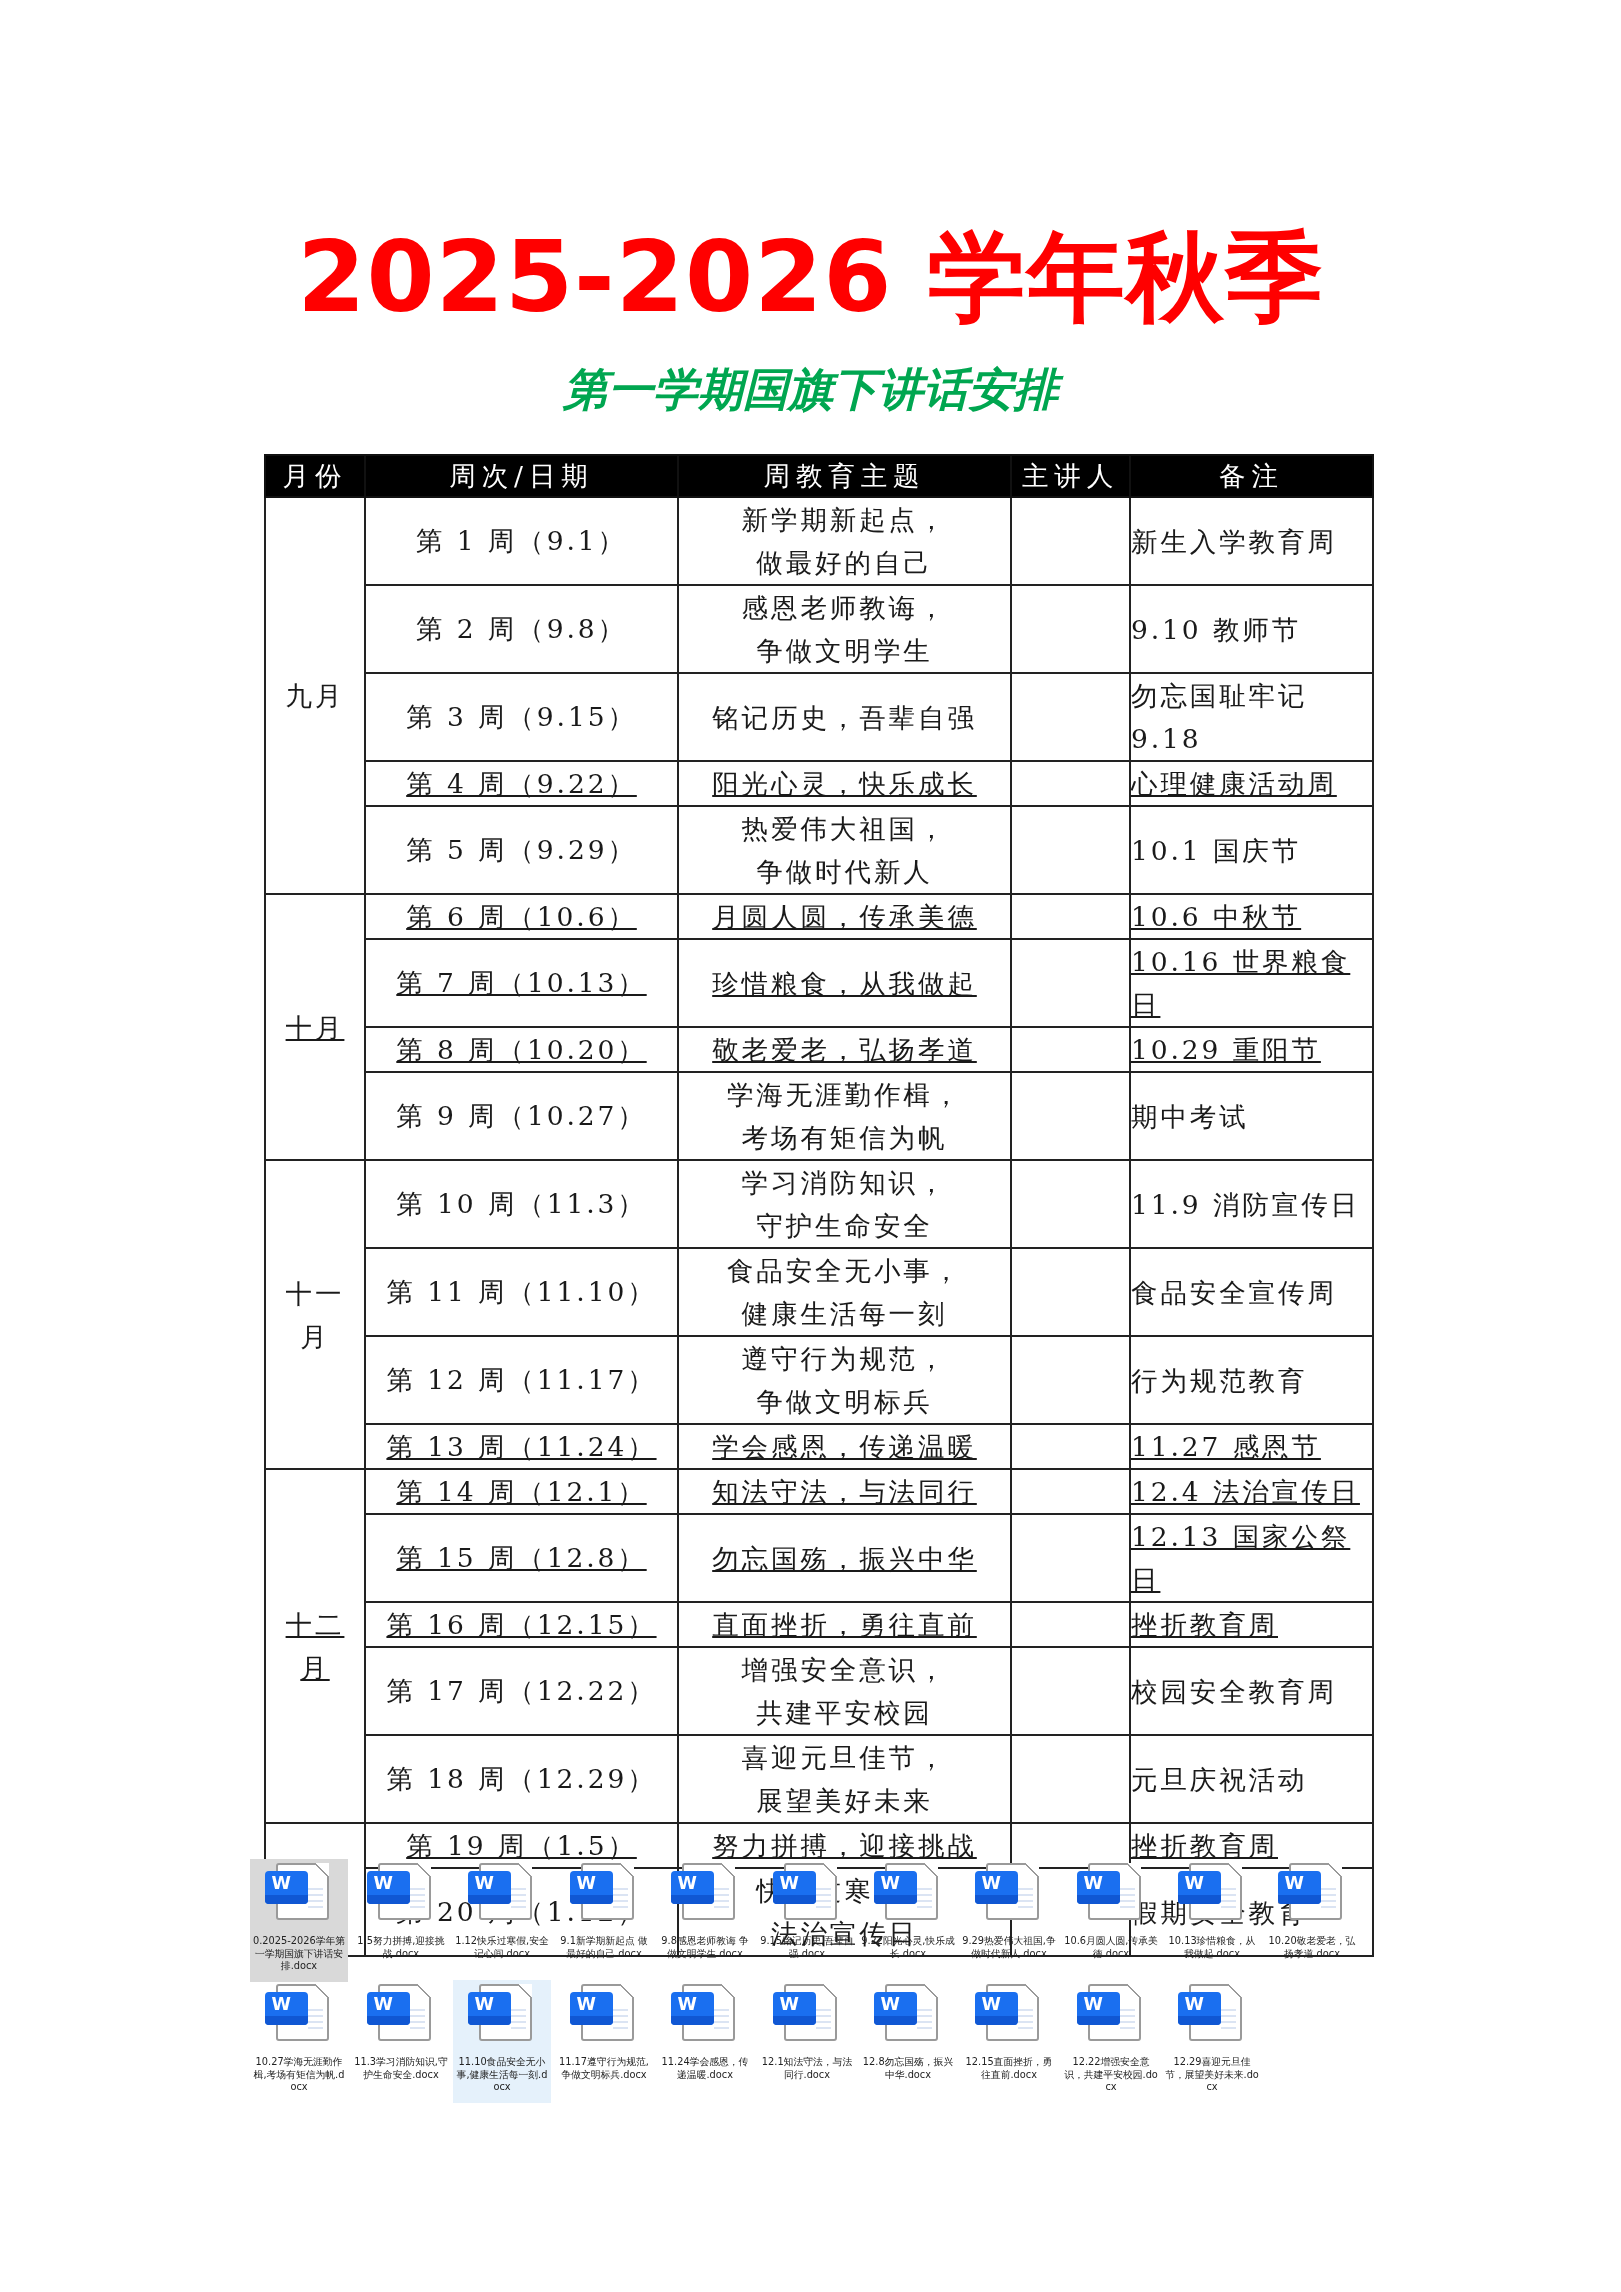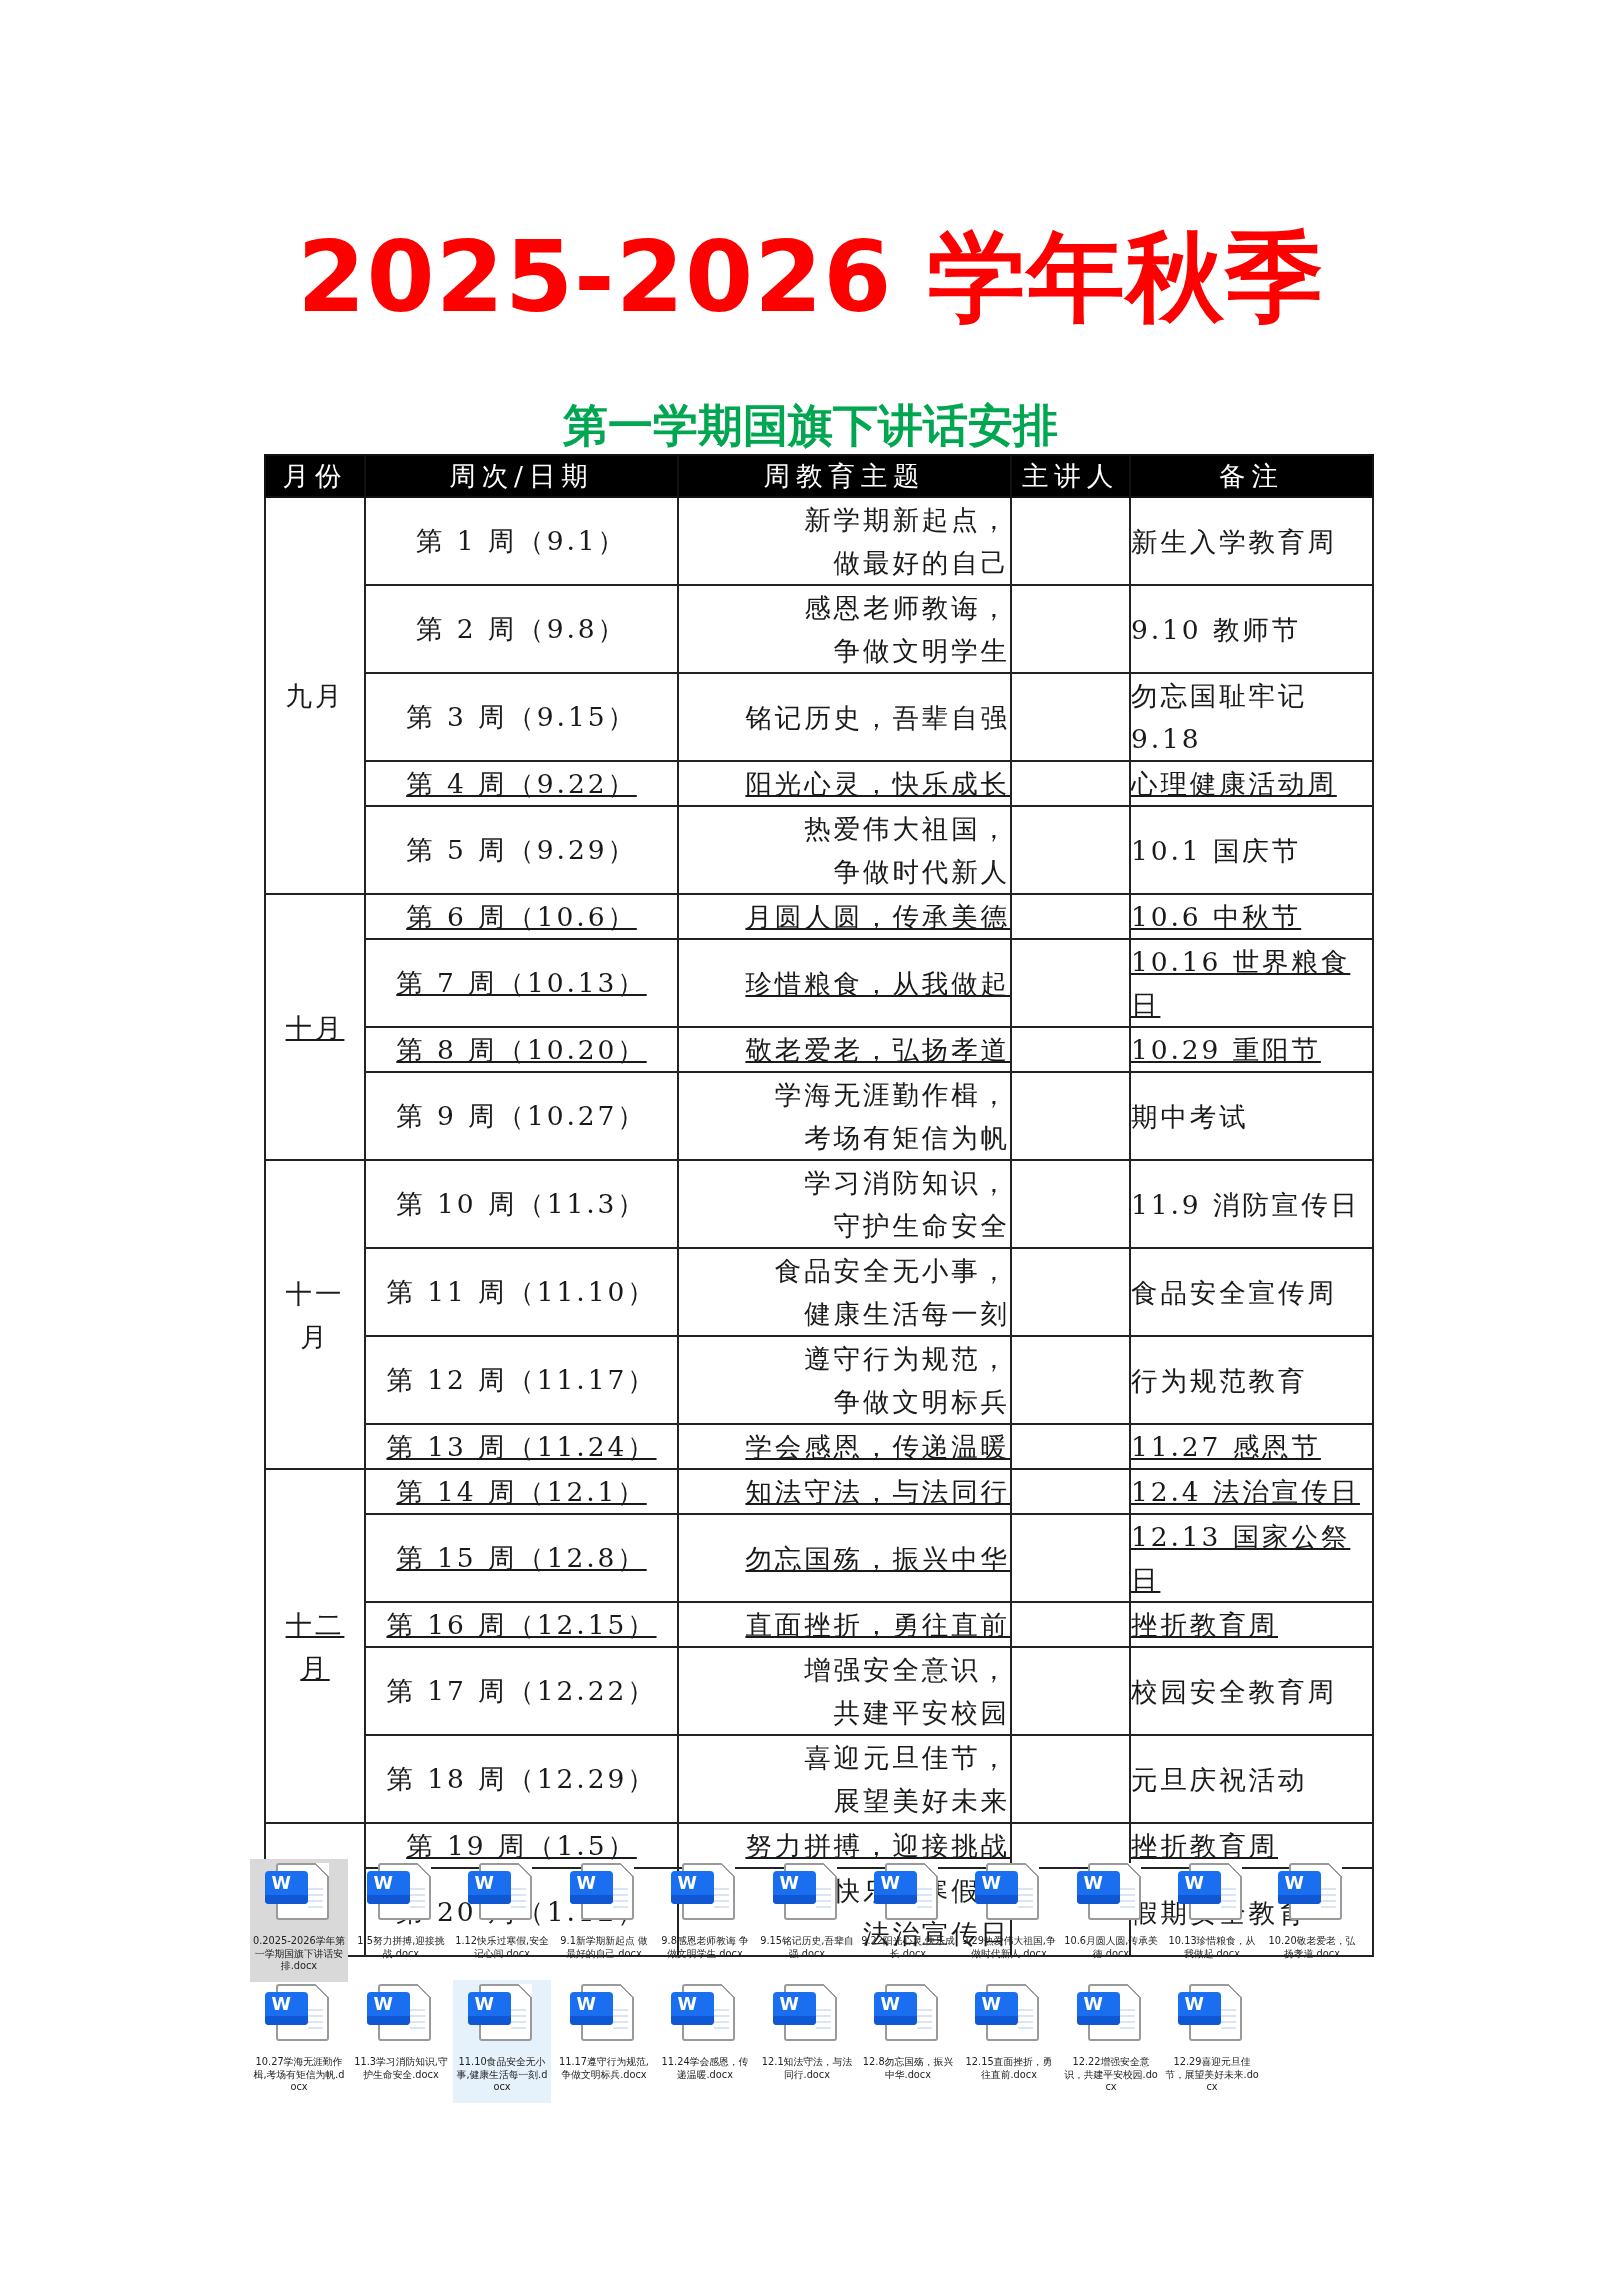--- a/index.html
+++ b/index.html
@@ -1,24 +1,24 @@
 <!DOCTYPE html>
 <html><head>
 <meta charset="utf-8">
 <style>
   html, body { margin:0; padding:0; background:#ffffff; }
   body { width:1621px; height:2293px; position:relative; overflow:hidden; font-family:"DejaVu Serif", "Liberation Serif", serif; color:#1a1a1a; }
   .title-main { position:absolute; left:0; top:218px; width:1621px; text-align:center; font-family:"DejaVu Sans", "Liberation Sans", sans-serif; font-weight:bold; font-size:98px; line-height:118px; color:#ff0000; letter-spacing:1px; }
-  .title-sub { position:absolute; left:0; top:396px; width:1621px; text-align:center; font-family:"DejaVu Sans", "Liberation Sans", sans-serif; font-weight:bold; font-size:45px; line-height:59px; color:#00a650; }
+  .title-sub { position:absolute; left:0; top:360px; width:1621px; text-align:center; font-family:"DejaVu Sans", "Liberation Sans", sans-serif; font-weight:bold; font-size:45px; line-height:59px; color:#00a650;font-style:italic; }
   table.sched { position:absolute; left:264px; top:454px; width:1108px; border-collapse:collapse; table-layout:fixed; }
   table.sched th, table.sched td { border:2px solid #222; padding:0; vertical-align:middle; font-size:26.5px; letter-spacing:2.9px; }
   table.sched th { background:#000000; color:#ffffff; font-weight:normal; height:40px; text-align:center; border-color:#111; letter-spacing:5.9px; }
   td.month { text-align:center; line-height:43px;margin-top:48px; }
   td.week { text-align:center; }
-  td.theme { text-align:right; padding-left:15.7px; line-height:43px;margin-top:36px; }
+  td.theme { text-align:center; padding-left:15.7px; line-height:43px;margin-top:36px; }
   td.speaker { }
   td.note { text-align:left; padding-left:15.7px; line-height:43px; }
   tr.r1 td { height:40px;text-decoration:underline; }
   tr.r2 td { height:82px; }
   .files { position:absolute; left:250px; top:1859px; width:1137px; height:245px; }
   .file { position:absolute; width:98px; height:123px; text-align:center; }
   .file.sel-grey { background:#d9d9d9; }
   .file.sel-blue { background:#e5f1fb; }
   .doc-icon { position:relative; width:69px; height:57px; margin:3.9px auto 0; }
   .doc-page { position:absolute; left:11.8px; top:0; width:53px; height:57px; background:#fff; border:2px solid #9a9a9a; border-radius:2.9px; box-sizing:border-box; }

